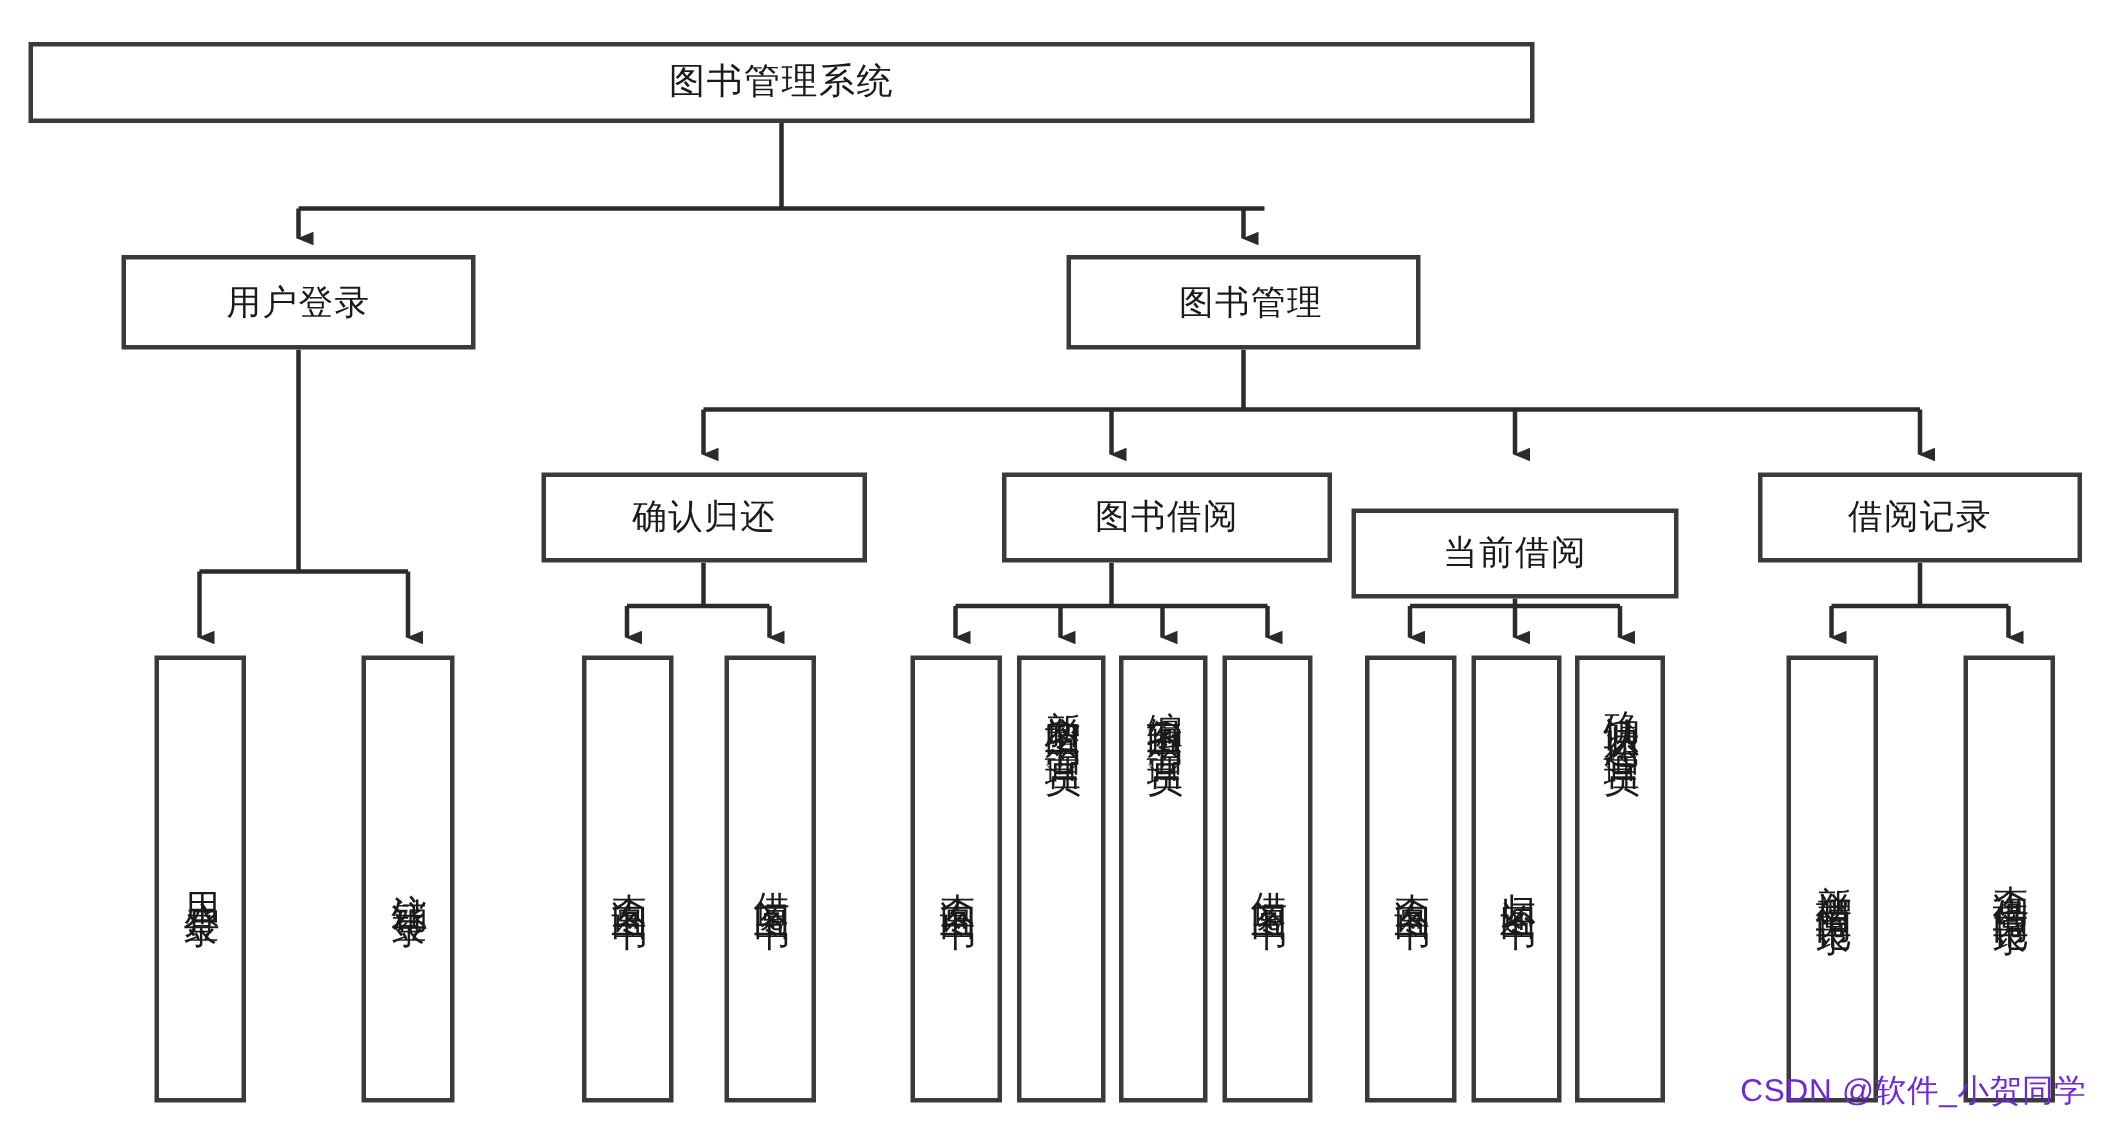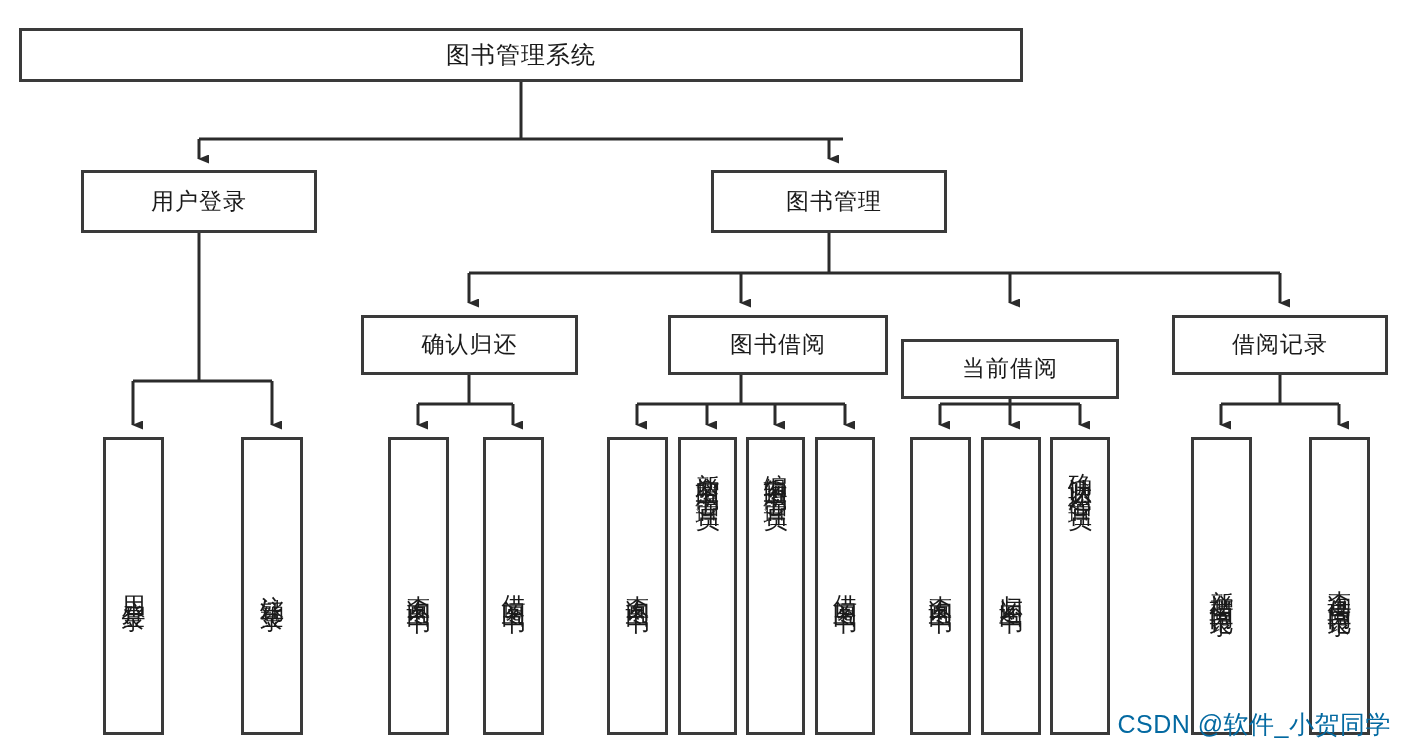--- a/index.html
+++ b/index.html
@@ -62,22 +62,22 @@
     line-height: 1;
   }
   .node.leaf.centered {
     align-items: center;
     padding-top: 0;
   }
   #watermark {
     position: absolute;
     right: 14px;
     bottom: 6px;
-    font-size: 25px;
-    color: #0369a1;
+    font-size: 21px;
+    color: #6d28d9;
     letter-spacing: 0.5px;
     white-space: nowrap;
     user-select: none;
   }
 </style>
 </head>
 <body>
 
 <div id="canvas">
 

